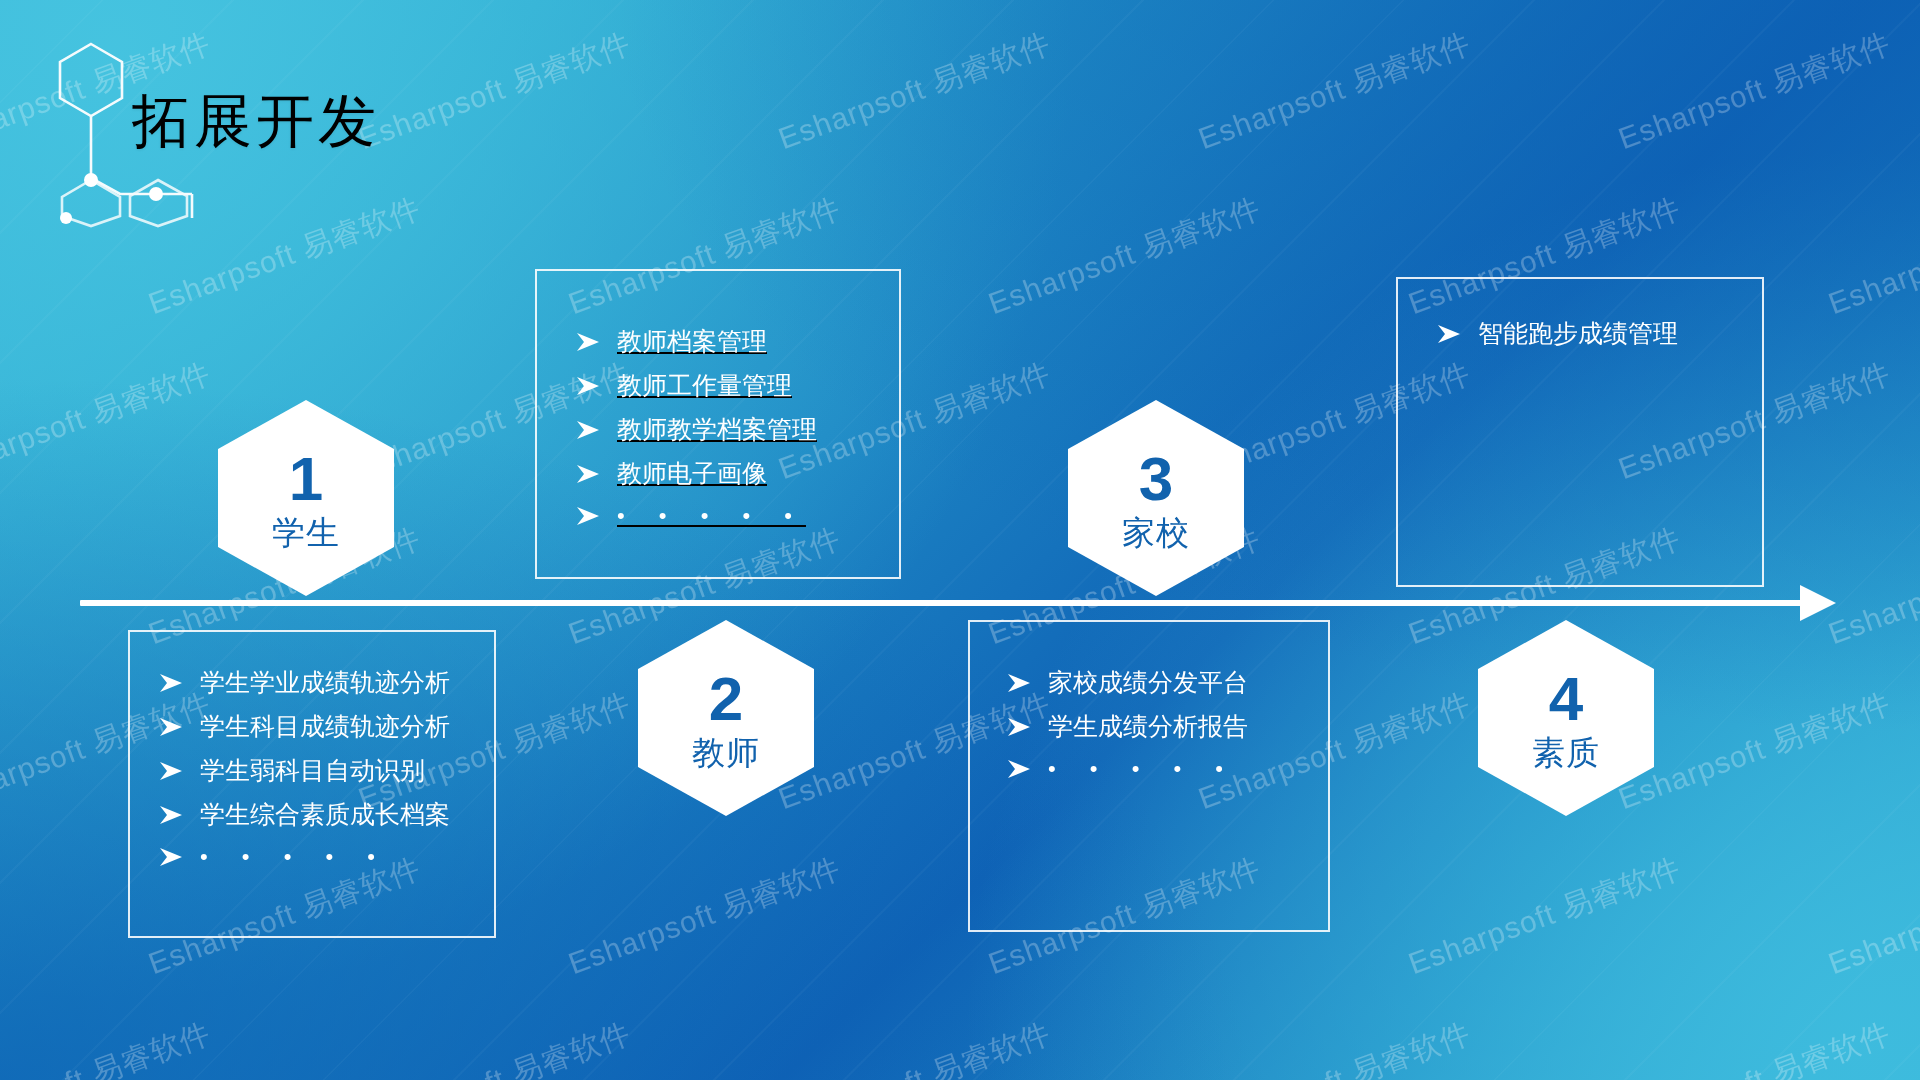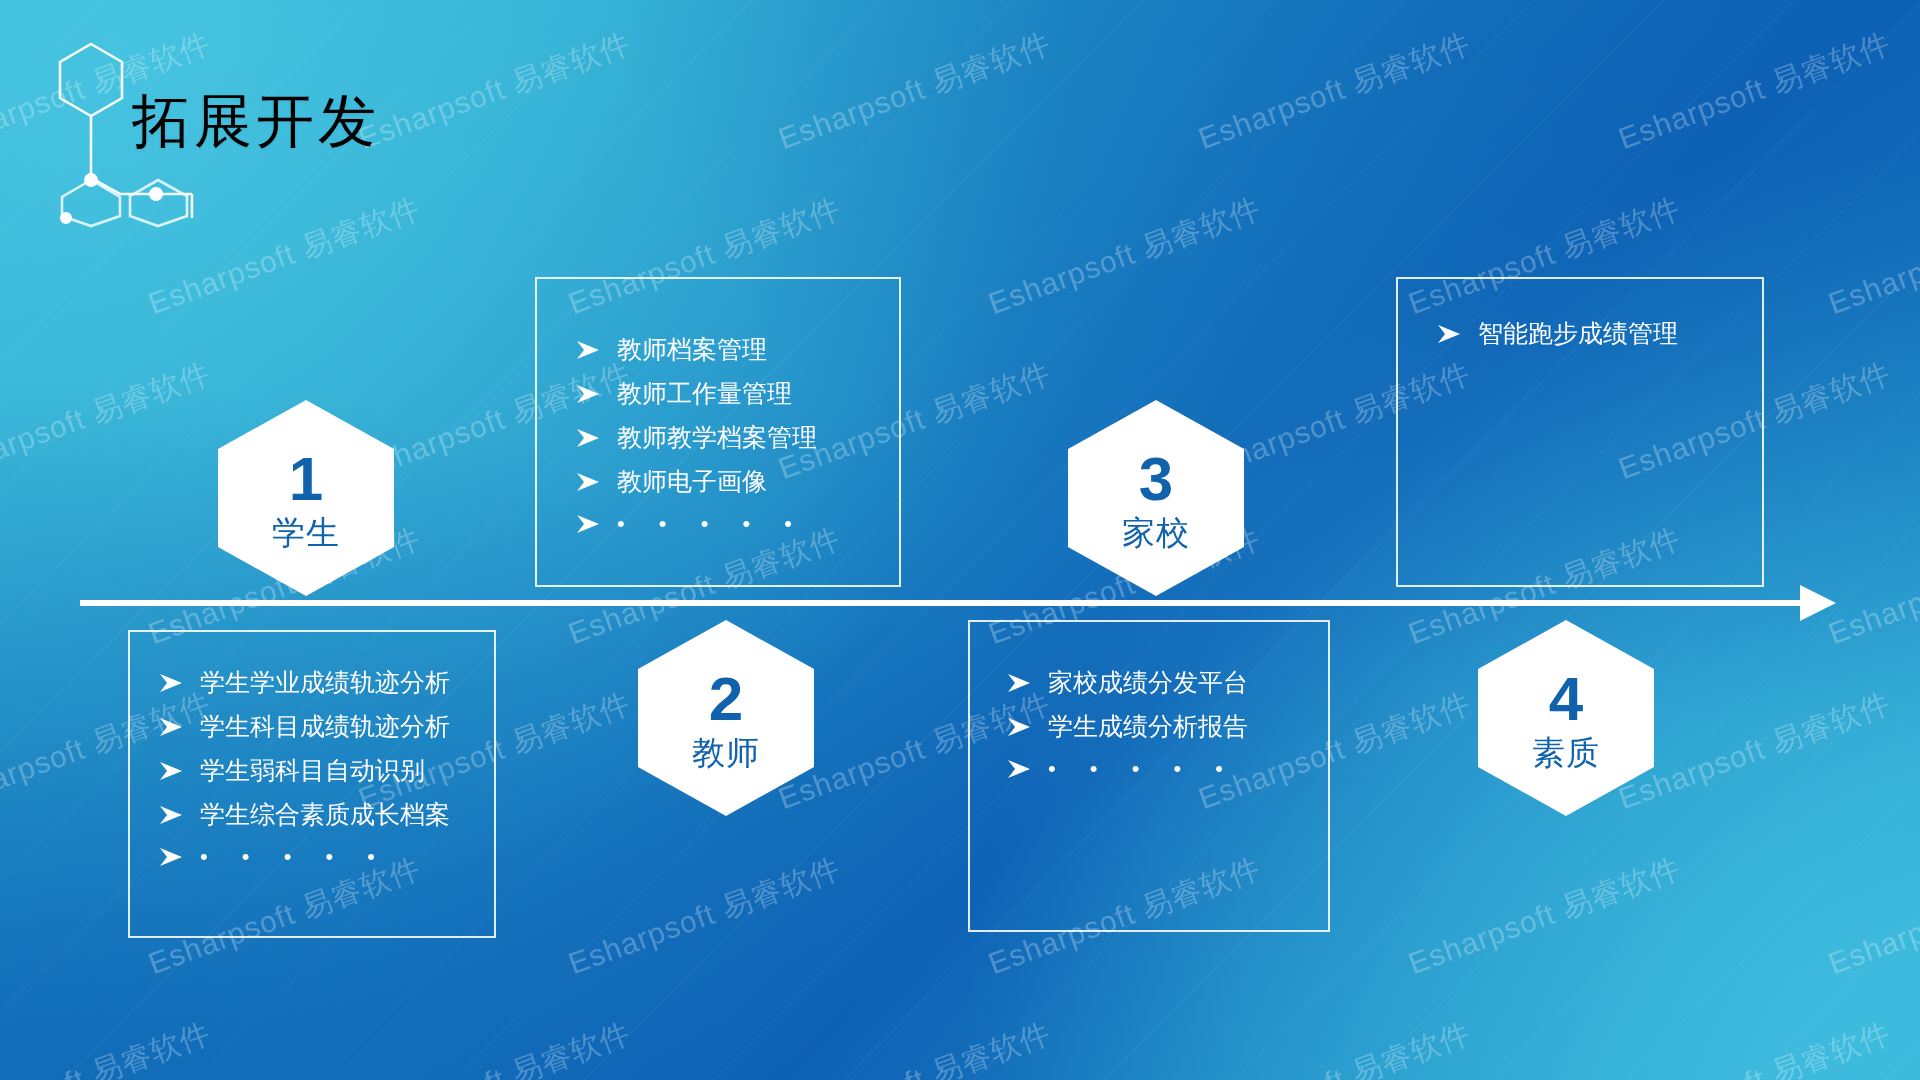--- a/index.html
+++ b/index.html
@@ -111,21 +111,21 @@
     white-space:nowrap;
   }
   .box li:last-child{margin-bottom:0;}
   .bullet{
     flex:0 0 auto;width:26px;height:22px;margin-right:16px;
     display:inline-block;position:relative;
   }
   .bullet svg{display:block;}
   .dots{letter-spacing:14px;font-size:22px;}
 
-  #box-teacher{left:535px;top:277px;width:366px;height:310px;}
+  #box-teacher{left:535px;top:269px;width:366px;height:310px;text-decoration:underline;}
   #box-teacher ul{padding:58px 0 0 38px;}
   #box-student{left:128px;top:630px;width:368px;height:308px;}
   #box-student ul{padding:38px 0 0 28px;}
   #box-homeschool{left:968px;top:620px;width:362px;height:312px;}
   #box-homeschool ul{padding:48px 4px 0 36px;}
   #box-quality{left:1396px;top:277px;width:368px;height:310px;}
   #box-quality ul{padding:42px 8px 0 38px;}
 </style>
 </head>
 <body>

